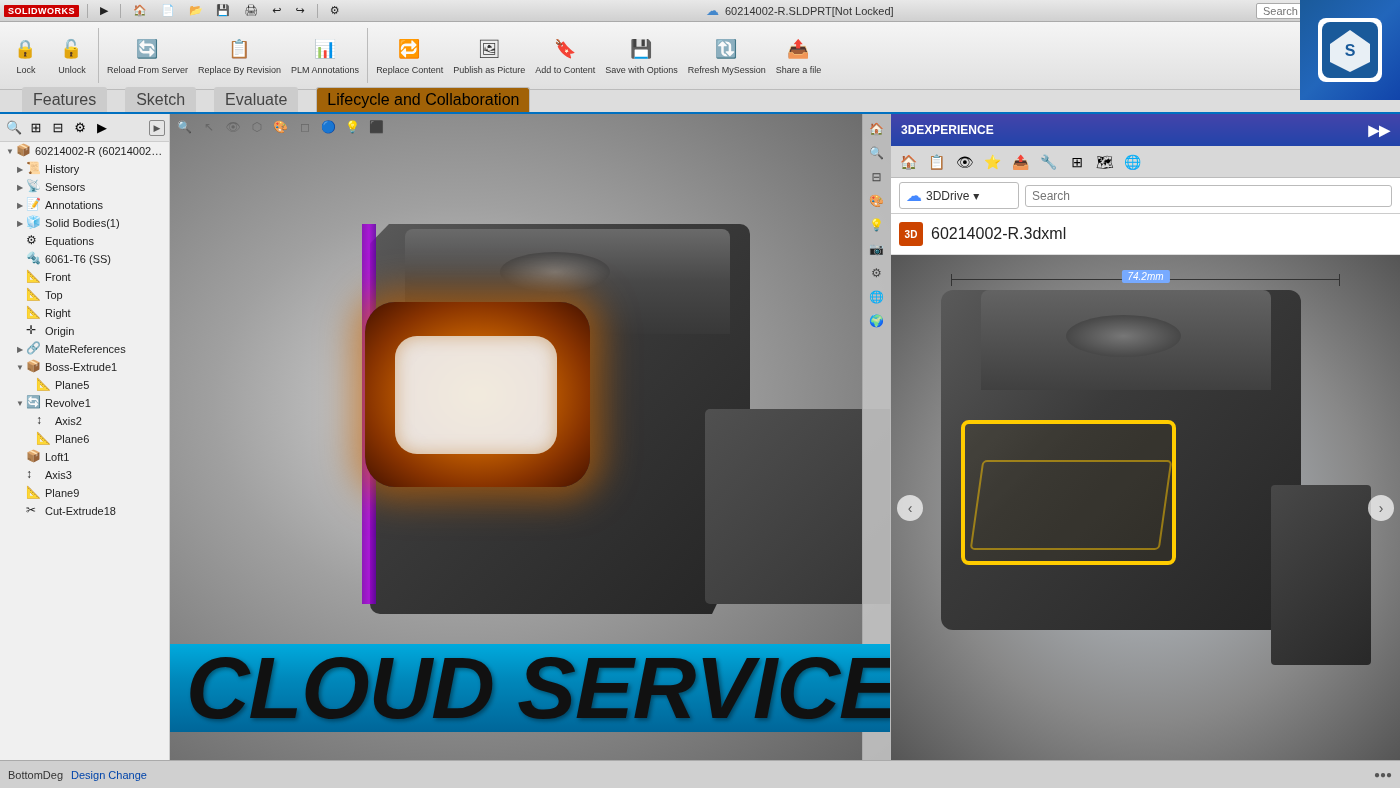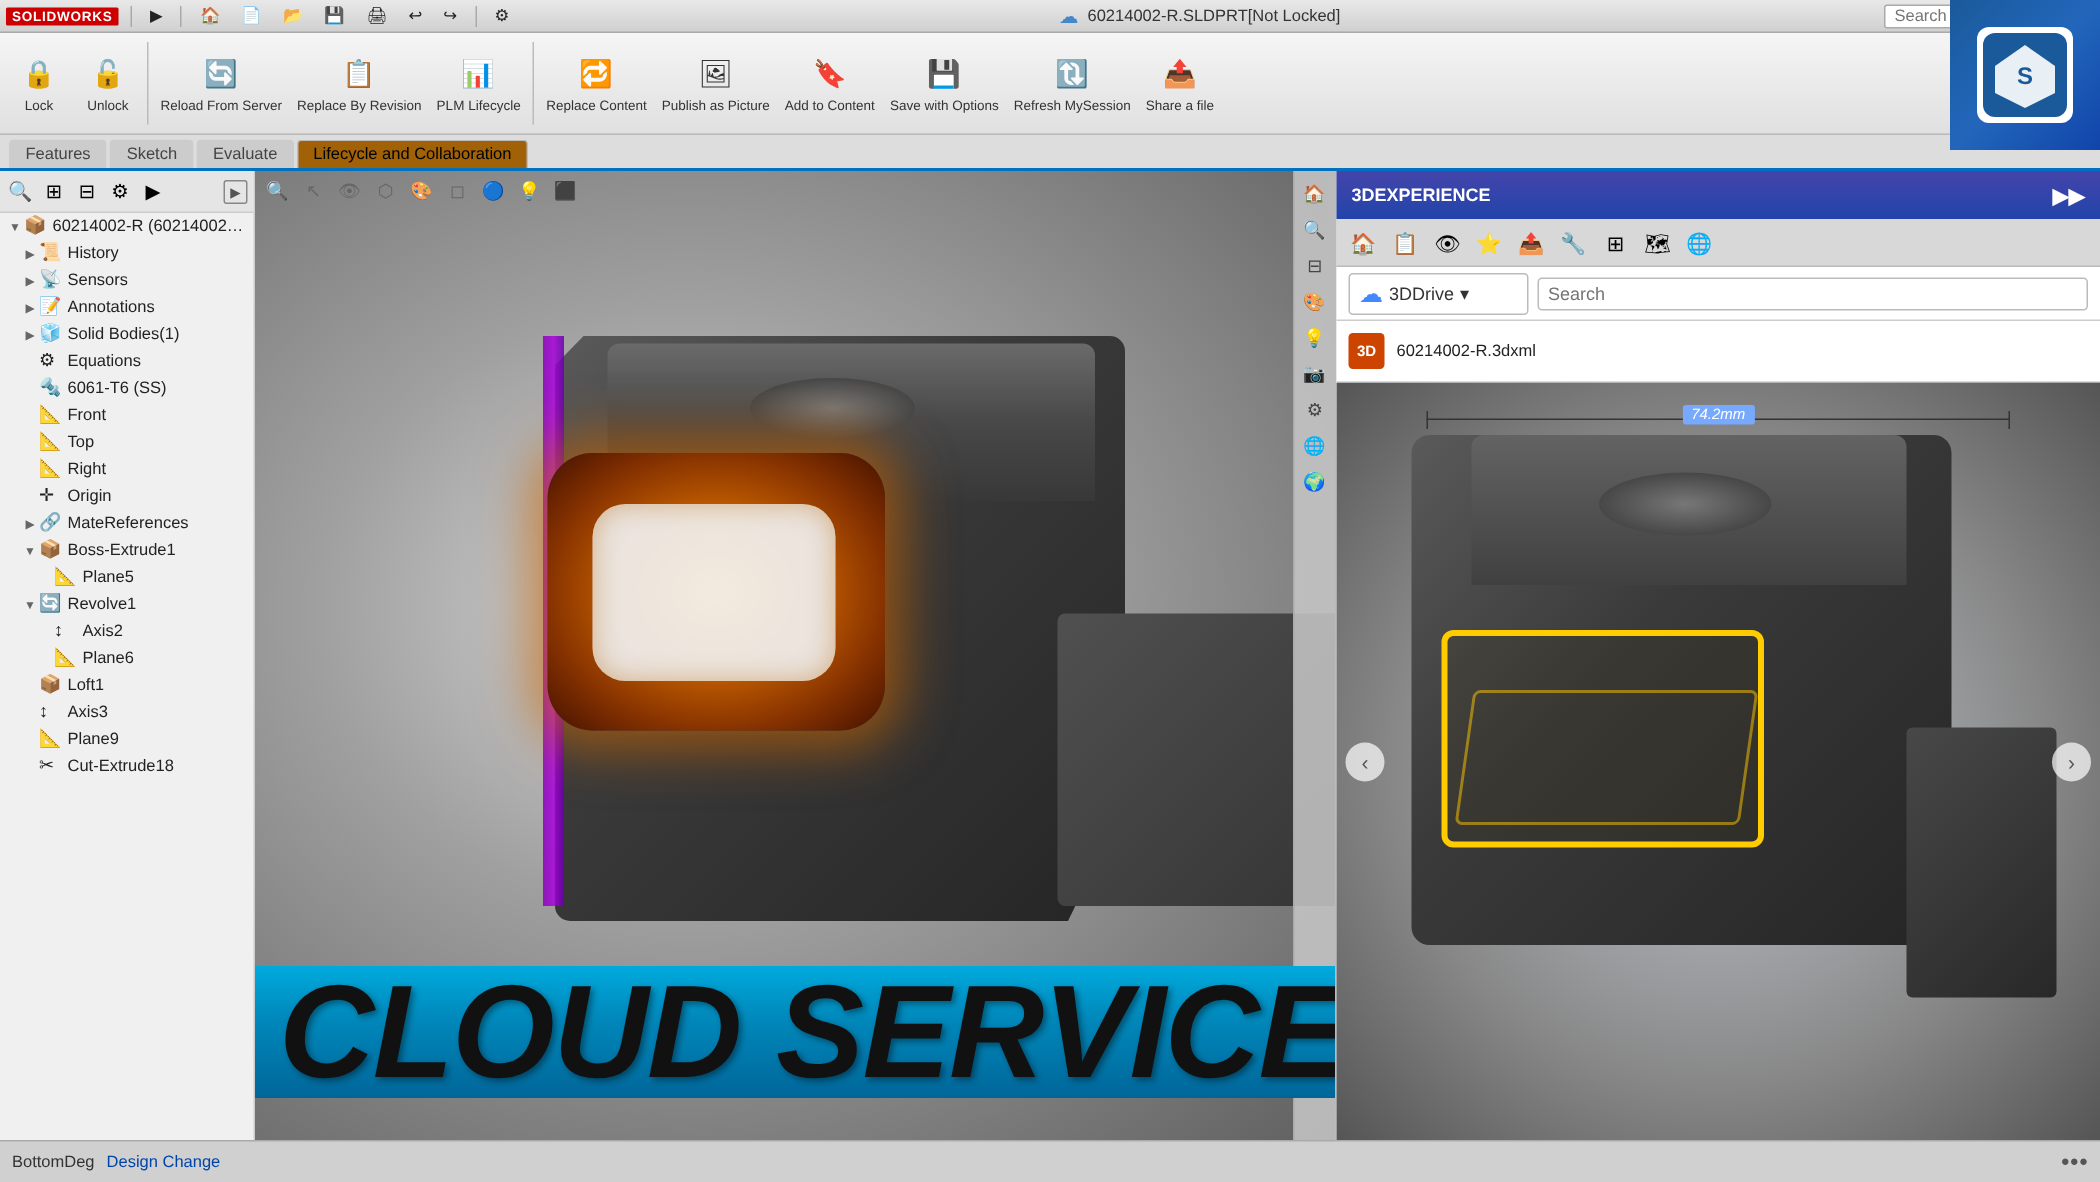--- a/index.html
+++ b/index.html
@@ -105,28 +105,29 @@
       background: #ddd;
       border-bottom: 2px solid #0070c0;
       display: flex;
       align-items: flex-end;
       padding: 0 6px;
       position: relative;
       z-index: 100;
     }
     .tab {
       padding: 3px 10px;
-      font-size: 11px;
+      font-size: 16px;
       cursor: pointer;
       border: 1px solid transparent;
       border-bottom: none;
       border-radius: 3px 3px 0 0;
       margin-right: 2px;
       background: #ccc;
       color: #444;
+      margin-left: 16px;
     }
     .tab.active {
       background: #a16207;
       border-color: #bbb;
       color: #000;
       font-weight: 500;
     }
 
     
     #main-area {
@@ -290,21 +291,21 @@
       height: 24px;
       background: #cc4400;
       color: white;
       border-radius: 3px;
       display: flex;
       align-items: center;
       justify-content: center;
       font-size: 10px;
       font-weight: bold;
     }
-    .file-name { font-size: 11px; color: #222; }
+    .file-name { font-size: 16px; color: #222; }
 
     #panel-3d-view {
       flex: 1;
       background: linear-gradient(135deg, #b0b8c0 0%, #909aa0 50%, #808888 100%);
       position: relative;
       overflow: hidden;
     }
 
     
     .panel-model-bg {
@@ -519,21 +520,21 @@
   <div class="toolbar-item">
     <div class="toolbar-icon">🔄</div>
     <div class="toolbar-label">Reload From Server</div>
   </div>
   <div class="toolbar-item">
     <div class="toolbar-icon">📋</div>
     <div class="toolbar-label">Replace By Revision</div>
   </div>
   <div class="toolbar-item">
     <div class="toolbar-icon">📊</div>
-    <div class="toolbar-label">PLM Lifecycle</div>
+    <div class="toolbar-label">PLM Annotations</div>
   </div>
   <div class="toolbar-separator"></div>
   <div class="toolbar-item">
     <div class="toolbar-icon">🔁</div>
     <div class="toolbar-label">Replace Content</div>
   </div>
   <div class="toolbar-item">
     <div class="toolbar-icon">🖼</div>
     <div class="toolbar-label">Publish as Picture</div>
   </div>

